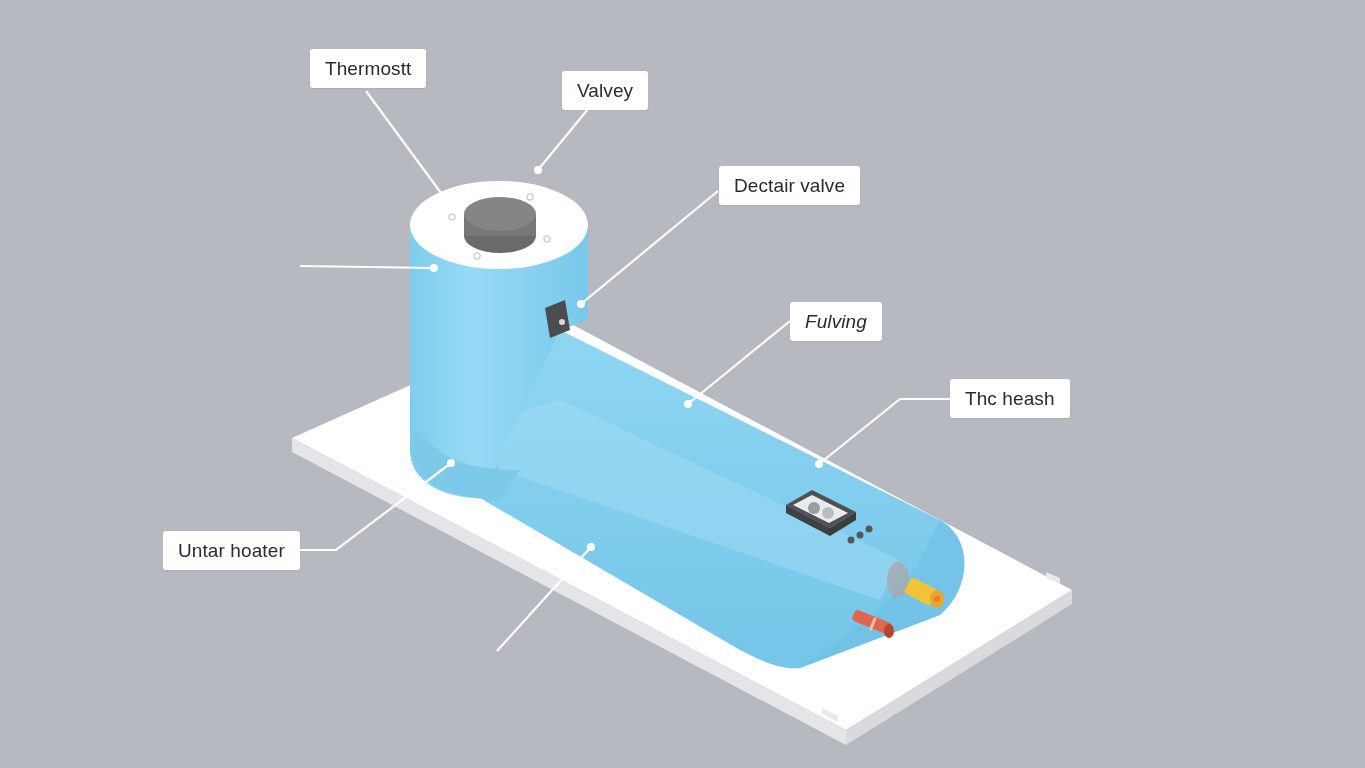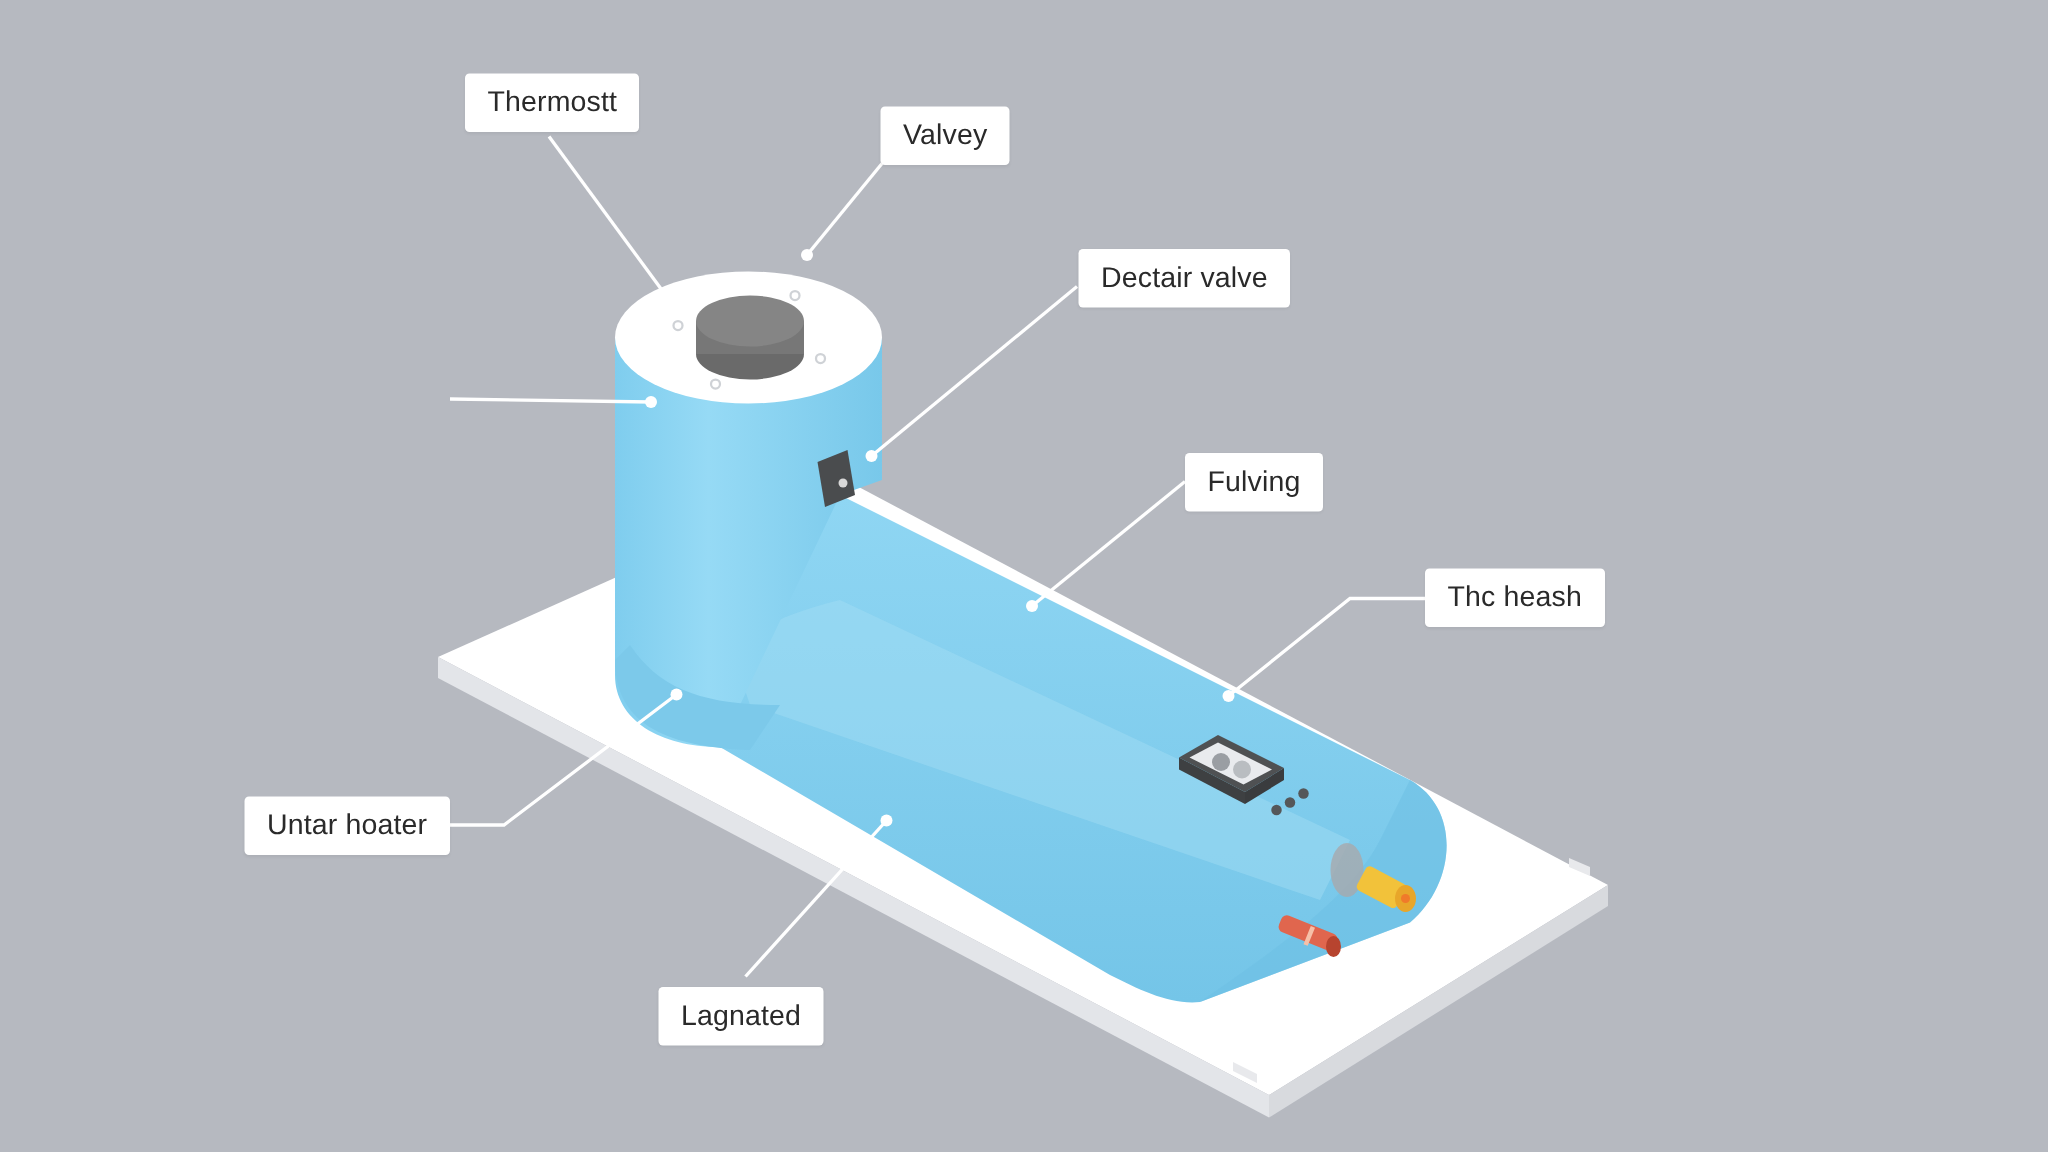--- a/index.html
+++ b/index.html
@@ -145,20 +145,19 @@
       <circle cx="581" cy="304" r="4"></circle>
       <circle cx="434" cy="268" r="4"></circle>
       <circle cx="688" cy="404" r="4"></circle>
       <circle cx="819" cy="464" r="4"></circle>
       <circle cx="451" cy="463" r="4"></circle>
       <circle cx="591" cy="547" r="4"></circle>
     </g>
   </svg>
 
   <div class="callout" style="left:310px; top:49px;">Thermostt</div>
-  <div class="callout" style="left:562px; top:71px;margin-left:25px;">Valvey</div>
+  <div class="callout" style="left:562px; top:71px;">Valvey</div>
   <div class="callout" style="left:719px; top:166px;">Dectair valve</div>
-  <div class="callout" style="left:790px; top:302px;">Fulving</div>
+  <div class="callout" style="left:790px; top:302px;font-style:italic;">Fulving</div>
   <div class="callout" style="left:950px; top:379px;">Thc heash</div>
   <div class="callout" style="left:143px; top:531px;margin-left:20px;">Untar hoater</div>
-  <div class="callout" style="left:439px; top:658px;">Lagnated</div>
 
 </div>
 
 </body></html>

